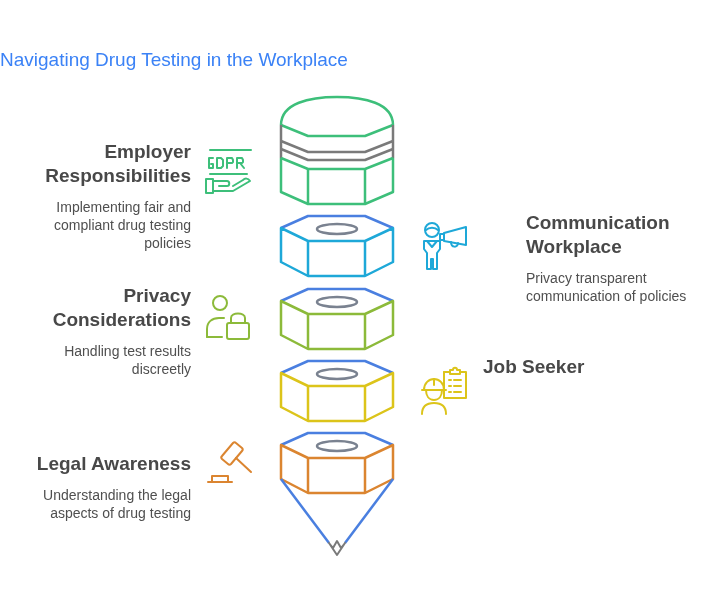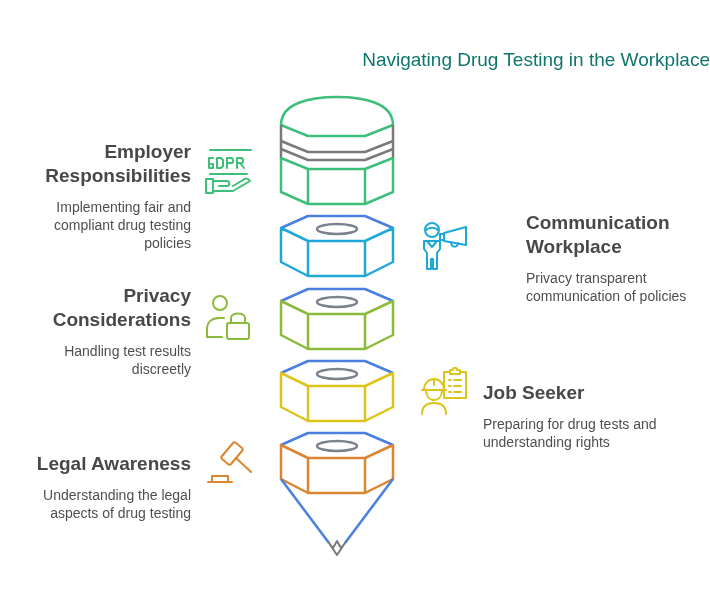--- a/index.html
+++ b/index.html
@@ -1,19 +1,19 @@
 <!DOCTYPE html>
 <html><head>
 <meta charset="utf-8">
 <style>
   html, body { margin: 0; padding: 0; background: #ffffff; }
   body { width: 710px; height: 607px; position: relative; overflow: hidden;
          font-family: "Liberation Sans", "DejaVu Sans", sans-serif; }
-  .title { position: absolute; left: 0; width: 710px; top: 49px; text-align: right;
-           font-size: 19px; color: #0f766e; }
+  .title { position: absolute; left: 0; width: 710px; top: 49px; text-align: left;
+           font-size: 19px; color: #3b82f6; }
   .stack { position: absolute; left: 0; top: 0; }
   .item { position: absolute; }
   .item .head { font-weight: bold; font-size: 19px; line-height: 24px; color: #484848; }
   .item .desc { font-size: 14px; line-height: 18px; color: #4f4f4f; margin-top: 10px; }
   .left { text-align: right; }
   .right { text-align: left; }
   .icon { position: absolute; }
 </style>
 </head>
 <body>
@@ -114,27 +114,23 @@
   </div>
 </div>
 <svg class="icon" style="left:204px; top:293px;" width="52" height="52" fill="none" stroke="#8cba3a" stroke-width="2" stroke-linecap="round" stroke-linejoin="round">
   <circle cx="16" cy="10" r="7"></circle>
   <path d="M3,44 L3,36 C3,29 8,25 15,25 L20,25"></path>
   <path d="M3,44 L18,44"></path>
   <rect x="23" y="30" width="22" height="16" rx="2"></rect>
   <path d="M27,30 L27,25 C27,19 41,19 41,25 L41,30"></path>
 </svg>
 
-<div class="item right" style="left:483px; top:355px; width:220px;margin-top:26px;">
+<div class="item right" style="left:483px; top:355px; width:220px;">
   <div class="head">
     <div>Job Seeker</div>
-  </div>
-  <div class="desc">
-    <div>Preparing for drug tests and</div>
-    <div>understanding rights</div>
   </div>
 </div>
 <svg class="icon" style="left:418px; top:366px;" width="54" height="52" fill="none" stroke="#dcc41a" stroke-width="2" stroke-linecap="round" stroke-linejoin="round">
   <path d="M26,6 L26,32 L48,32 L48,6 L42,6"></path>
   <path d="M32,6 L26,6"></path>
   <path d="M32,8 L32,4 L35,4 C35,1 39,1 39,4 L42,4 L42,8 Z"></path>
   <line x1="31" y1="14" x2="33" y2="14"></line>
     <line x1="36" y1="14" x2="43" y2="14"></line>
   <line x1="31" y1="20" x2="33" y2="20"></line>
     <line x1="36" y1="20" x2="43" y2="20"></line>

